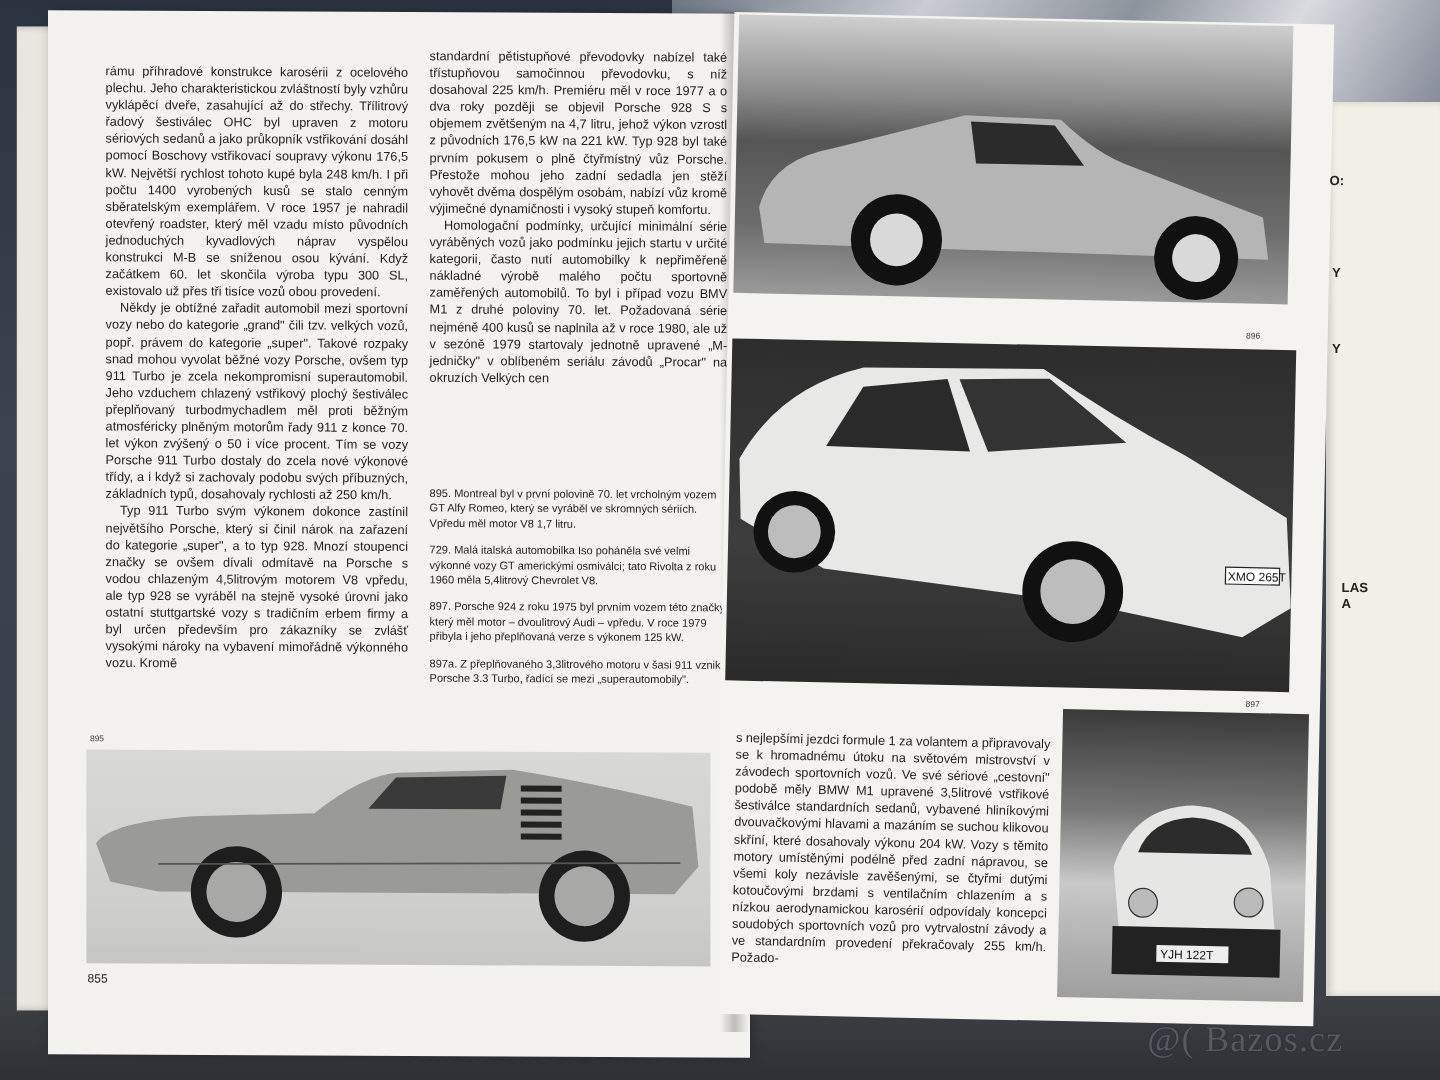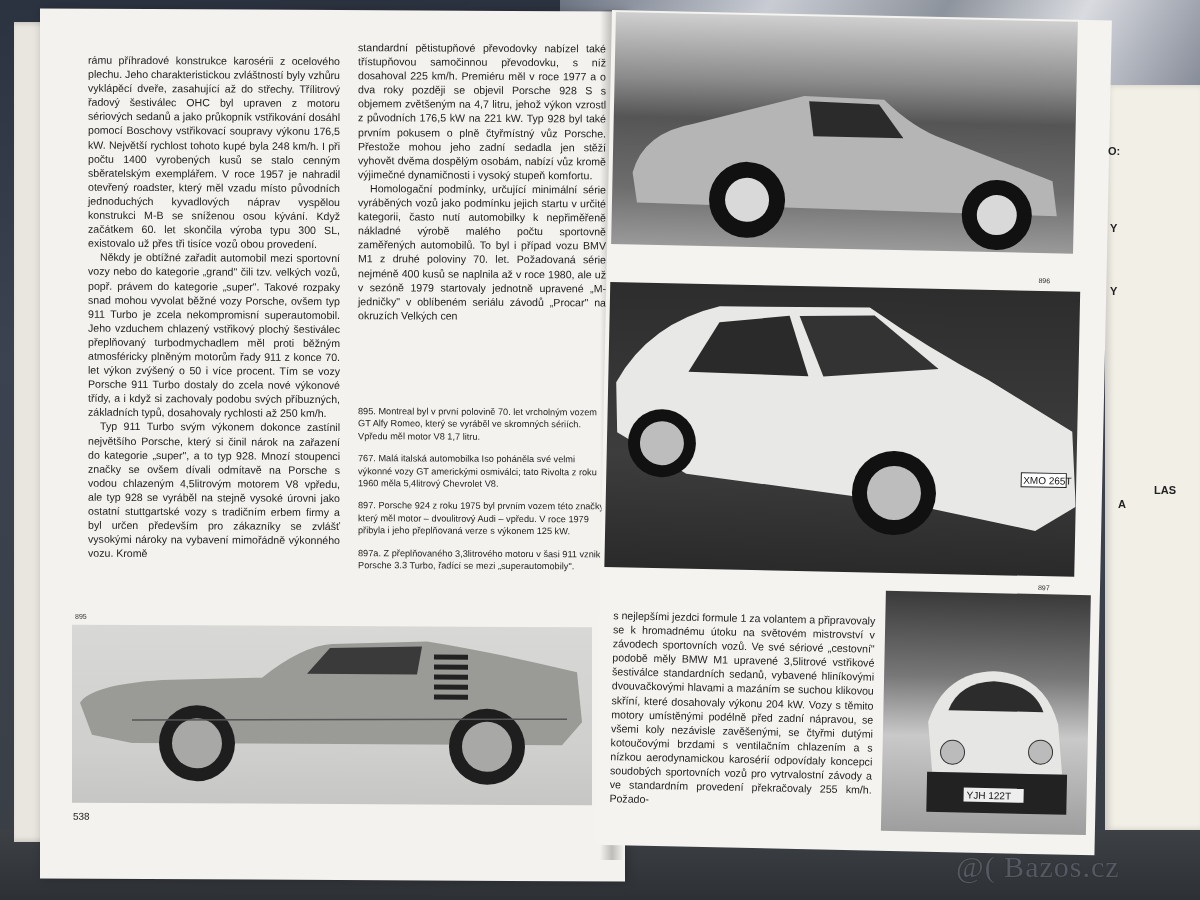--- a/index.html
+++ b/index.html
@@ -46,21 +46,21 @@
     <p class="noindent">rámu příhradové konstrukce karosérii z ocelového plechu. Jeho charakteristickou zvláštností byly vzhůru vyklápěcí dveře, zasahující až do střechy. Třílitrový řadový šestiválec OHC byl upraven z motoru sériových sedanů a jako průkopník vstřikování dosáhl pomocí Boschovy vstřikovací soupravy výkonu 176,5 kW. Největší rychlost tohoto kupé byla 248 km/h. I při počtu 1400 vyrobených kusů se stalo cenným sběratelským exemplářem. V roce 1957 je nahradil otevřený roadster, který měl vzadu místo původních jednoduchých kyvadlových náprav vyspělou konstrukci M-B se sníženou osou kývání. Když začátkem 60. let skončila výroba typu 300 SL, existovalo už přes tři tisíce vozů obou provedení.</p>
     <p>Někdy je obtížné zařadit automobil mezi sportovní vozy nebo do kategorie „grand" čili tzv. velkých vozů, popř. právem do kategorie „super". Takové rozpaky snad mohou vyvolat běžné vozy Porsche, ovšem typ 911 Turbo je zcela nekompromisní superautomobil. Jeho vzduchem chlazený vstřikový plochý šestiválec přeplňovaný turbodmychadlem měl proti běžným atmosféricky plněným motorům řady 911 z konce 70. let výkon zvýšený o 50 i více procent. Tím se vozy Porsche 911 Turbo dostaly do zcela nové výkonové třídy, a i když si zachovaly podobu svých příbuzných, základních typů, dosahovaly rychlosti až 250 km/h.</p>
     <p>Typ 911 Turbo svým výkonem dokonce zastínil největšího Porsche, který si činil nárok na zařazení do kategorie „super", a to typ 928. Mnozí stoupenci značky se ovšem dívali odmítavě na Porsche s vodou chlazeným 4,5litrovým motorem V8 vpředu, ale typ 928 se vyráběl na stejně vysoké úrovni jako ostatní stuttgartské vozy s tradičním erbem firmy a byl určen především pro zákazníky se zvlášť vysokými nároky na vybavení mimořádně výkonného vozu. Kromě</p>
   </div>
   <div class="text" style="left:318px;top:30px;width:248px;">
     <p class="noindent">standardní pětistupňové převodovky nabízel také třístupňovou samočinnou převodovku, s níž dosahoval 225 km/h. Premiéru měl v roce 1977 a o dva roky později se objevil Porsche 928 S s objemem zvětšeným na 4,7 litru, jehož výkon vzrostl z původních 176,5 kW na 221 kW. Typ 928 byl také prvním pokusem o plně čtyřmístný vůz Porsche. Přestože mohou jeho zadní sedadla jen stěží vyhovět dvěma dospělým osobám, nabízí vůz kromě výjimečné dynamičnosti i vysoký stupeň komfortu.</p>
     <p>Homologační podmínky, určující minimální série vyráběných vozů jako podmínku jejich startu v určité kategorii, často nutí automobilky k nepřiměřeně nákladné výrobě malého počtu sportovně zaměřených automobilů. To byl i případ vozu BMV M1 z druhé poloviny 70. let. Požadovaná série nejméně 400 kusů se naplnila až v roce 1980, ale už v sezóně 1979 startovaly jednotně upravené „M-jedničky" v oblíbeném seriálu závodů „Procar" na okruzích Velkých cen</p>
   </div>
   <div class="caps" style="left:318px;top:395px;width:250px;">
     <p><b>895.</b><span> Montreal byl v první polovině 70. let vrcholným vozem GT Alfy Romeo, který se vyráběl ve skromných sériích. Vpředu měl motor V8 1,7 litru.</span></p>
-    <p><b>767.</b><span> Malá italská automobilka Iso poháněla své velmi výkonné vozy GT americkými osmiválci; tato Rivolta z roku 1960 měla 5,4litrový Chevrolet V8.</span></p>
+    <p><b>729.</b><span> Malá italská automobilka Iso poháněla své velmi výkonné vozy GT americkými osmiválci; tato Rivolta z roku 1960 měla 5,4litrový Chevrolet V8.</span></p>
     <p><b>897.</b><span> Porsche 924 z roku 1975 byl prvním vozem této značky, který měl motor – dvoulitrový Audi – vpředu. V roce 1979 přibyla i jeho přeplňovaná verze s výkonem 125 kW.</span></p>
     <p><b>897a.</b><span> Z přeplňovaného 3,3litrového motoru v šasi 911 vznikl Porsche 3.3 Turbo, řadící se mezi „superautomobily".</span></p>
   </div>
 
   <div class="fignum" style="left:35px;top:604px;">895</div>
   <div class="photo" style="left:32px;top:616px;width:520px;height:178px;background:linear-gradient(180deg,#d8d8d6,#cfcfcd 70%,#c6c6c4);">
     <svg width="520" height="178" viewBox="0 0 520 178">
       <path d="M8 78 Q20 60 90 55 L190 52 Q230 20 260 18 L355 15 Q420 25 505 45 L510 95 L490 118 L60 118 L20 110 Z" fill="#9a9a97"></path>
       <path d="M235 48 L258 22 L350 20 L345 48 Z" fill="#3a3a3a"></path>
       <rect x="362" y="28" width="34" height="5" fill="#222"></rect>
@@ -68,21 +68,21 @@
       <rect x="362" y="48" width="34" height="5" fill="#222"></rect>
         <rect x="362" y="58" width="34" height="5" fill="#222"></rect>
       <rect x="362" y="68" width="34" height="5" fill="#222"></rect>
       <circle cx="125" cy="118" r="38" fill="#1e1e1e"></circle>
         <circle cx="125" cy="118" r="25" fill="#a8a8a6"></circle>
       <circle cx="415" cy="120" r="38" fill="#1e1e1e"></circle>
         <circle cx="415" cy="120" r="25" fill="#a8a8a6"></circle>
       <path d="M60 95 L495 92" stroke="#555" stroke-width="1.5"></path>
     </svg>
   </div>
-  <div class="pagenum" style="left:33px;top:802px;">538</div>
+  <div class="pagenum" style="left:33px;top:802px;">855</div>
 </div>
 
 <div class="gutter"></div>
 
 <div class="right-page">
   <div class="photo" style="left:4px;top:2px;width:462px;height:232px;background:linear-gradient(180deg,#cfcfcf 0%,#8b8b8b 28%,#555 45%,#6d6d6d 75%,#9a9a9a 100%);">
     <svg width="462" height="232" viewBox="0 0 462 232">
       <path d="M20 160 Q30 120 80 110 L190 80 L270 82 Q300 110 330 120 L440 160 L445 195 L25 190 Z" fill="#b5b5b5"></path>
       <path d="M195 85 L265 87 L290 120 L200 120 Z" fill="#2b2b2b"></path>
       <circle cx="135" cy="185" r="38" fill="#111"></circle>
@@ -122,16 +122,16 @@
       <rect x="45" y="180" width="140" height="40" fill="#222"></rect>
       <rect x="82" y="195" width="60" height="14" fill="#eee"></rect>
       <text x="85" y="206" font-size="10" font-family="Liberation Sans, sans-serif" fill="#111">YJH 122T</text>
     </svg>
   </div>
 </div>
 
 <div class="edge-text" style="left:1108px;top:145px;">O:</div>
 <div class="edge-text" style="left:1110px;top:222px;">Y</div>
 <div class="edge-text" style="left:1110px;top:285px;">Y</div>
-<div class="edge-text" style="left:1118px;top:484px;margin-left:36px;">LAS</div>
+<div class="edge-text" style="left:1118px;top:484px;">LAS</div>
 <div class="edge-text" style="left:1118px;top:498px;">A</div>
 
 <div class="watermark">@( Bazos.cz</div>
 
 </body></html>

